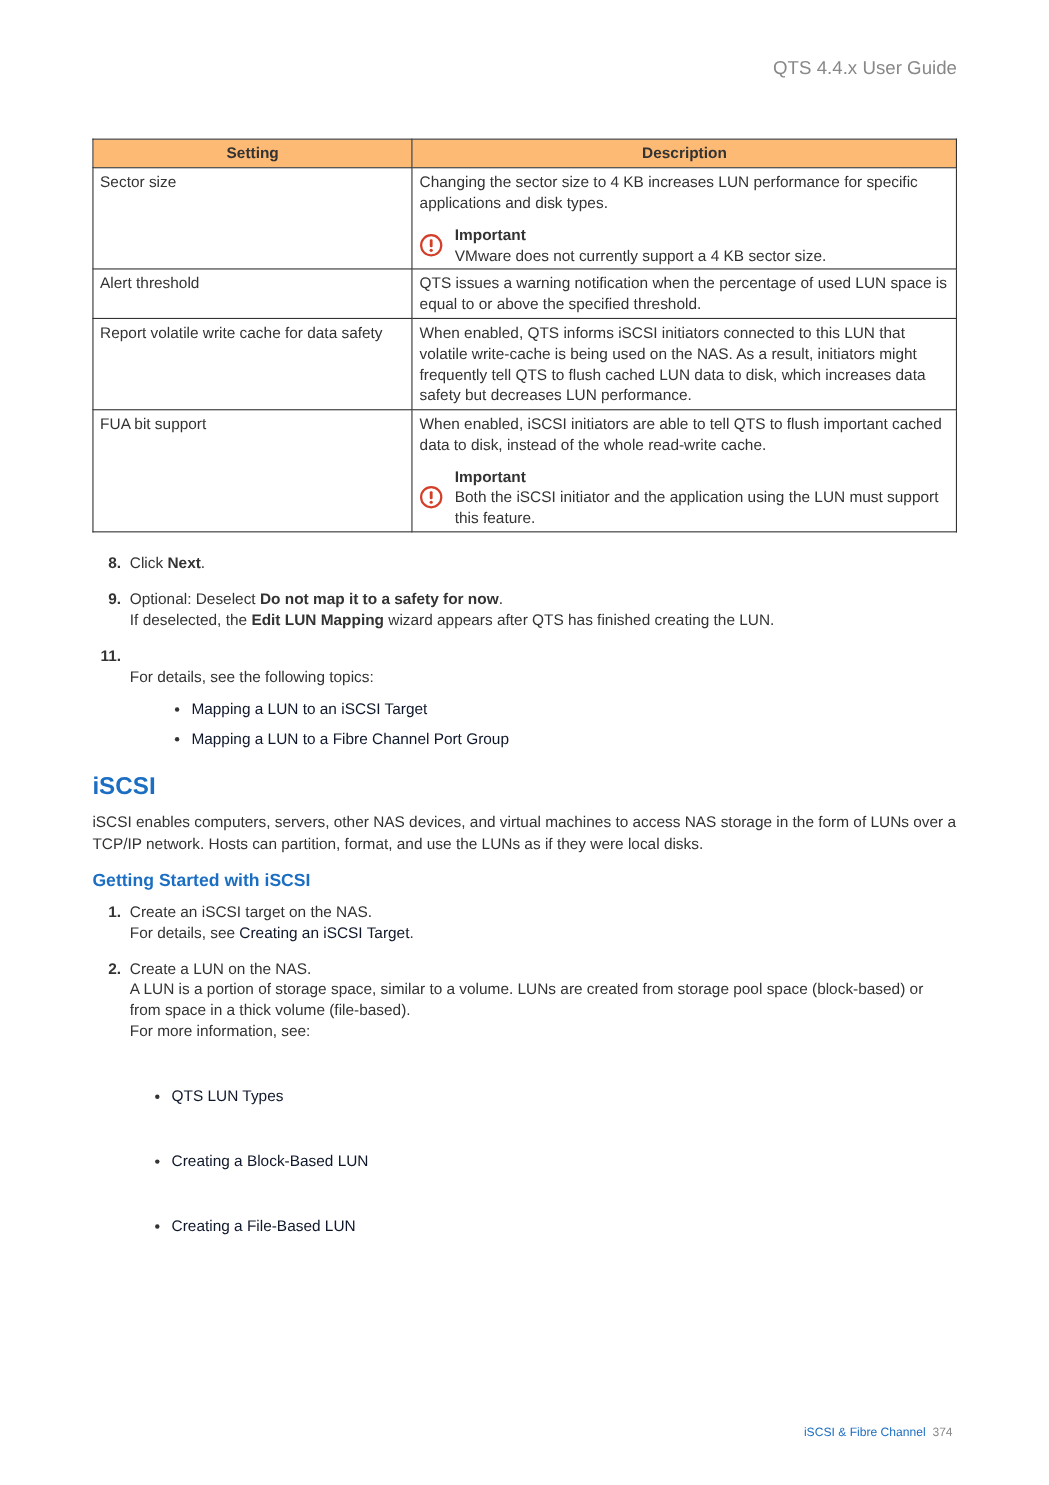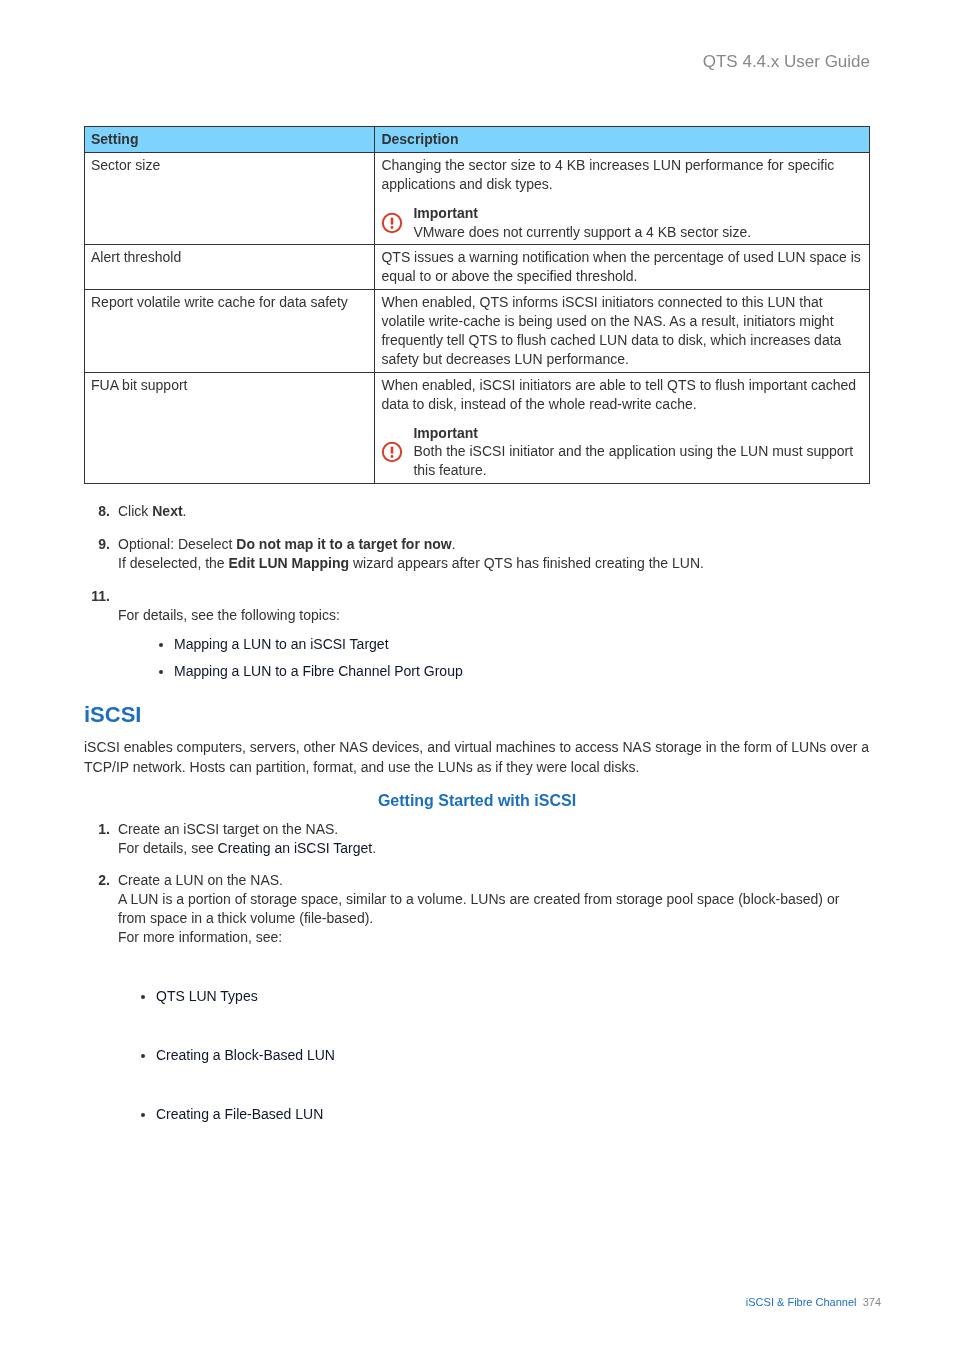--- a/index.html
+++ b/index.html
@@ -27,22 +27,22 @@
     margin-bottom: 18px;
   }
   table.settings th, table.settings td {
     border: 1px solid #333;
     padding: 3px 6px;
     vertical-align: top;
     font-size: 14px;
     line-height: 1.35;
   }
   table.settings th {
-    background: #7dd3fc;
-    text-align: left;
+    background: #fdba74;
+    text-align: center;
     font-weight: bold;
   }
   table.settings th.col-setting { width: 37%; }
   table.settings th.col-desc { width: 63%; }
   .note-box {
     display: flex;
     gap: 10px;
     margin-top: 10px;
     align-items: center;
   }
@@ -92,30 +92,29 @@
     color: #1b6ec2;
     margin-top: 6px;
     margin-bottom: 10px;
   }
   h3.subsection {
     font-size: 16px;
     font-weight: bold;
     color: #1b6ec2;
     margin-top: 12px;
     margin-bottom: 10px;
-    text-align: center;
   }
   p.body-text {
     line-height: 1.4;
     margin-bottom: 14px;
   }
   .footer-right {
     position: absolute;
     bottom: 42px;
-    right: 73px;
+    right: 88px;
     font-size: 11px;
     color: #1b6ec2;
     margin-top: 48px;
   }
   .footer-right .pg { color: #888; }
 </style>
 </head>
 <body>
 
 <div class="header-right">QTS 4.4.x User Guide</div>
@@ -180,21 +179,21 @@
 <ol class="steps">
   <li>
     <div class="num">8.</div>
     <div class="body">
       <span>Click </span><b>Next</b><span>.</span>
     </div>
   </li>
   <li>
     <div class="num">9.</div>
     <div class="body">
-      <span>Optional: Deselect </span><b>Do not map it to a target for now</b><span>.</span><br>
+      <span>Optional: Deselect </span><b>Do not map it to a safety for now</b><span>.</span><br>
       <span>If deselected, the </span><b>Edit LUN Mapping</b><span> wizard appears after QTS has finished creating the LUN.</span>
     </div>
   </li>
   <li>
     <div class="num">11.</div>
     <div class="body">
       <br>
       <span>For details, see the following topics:</span>
       <ul class="sub">
         <li><span class="link">Mapping a LUN to an iSCSI Target</span></li>

